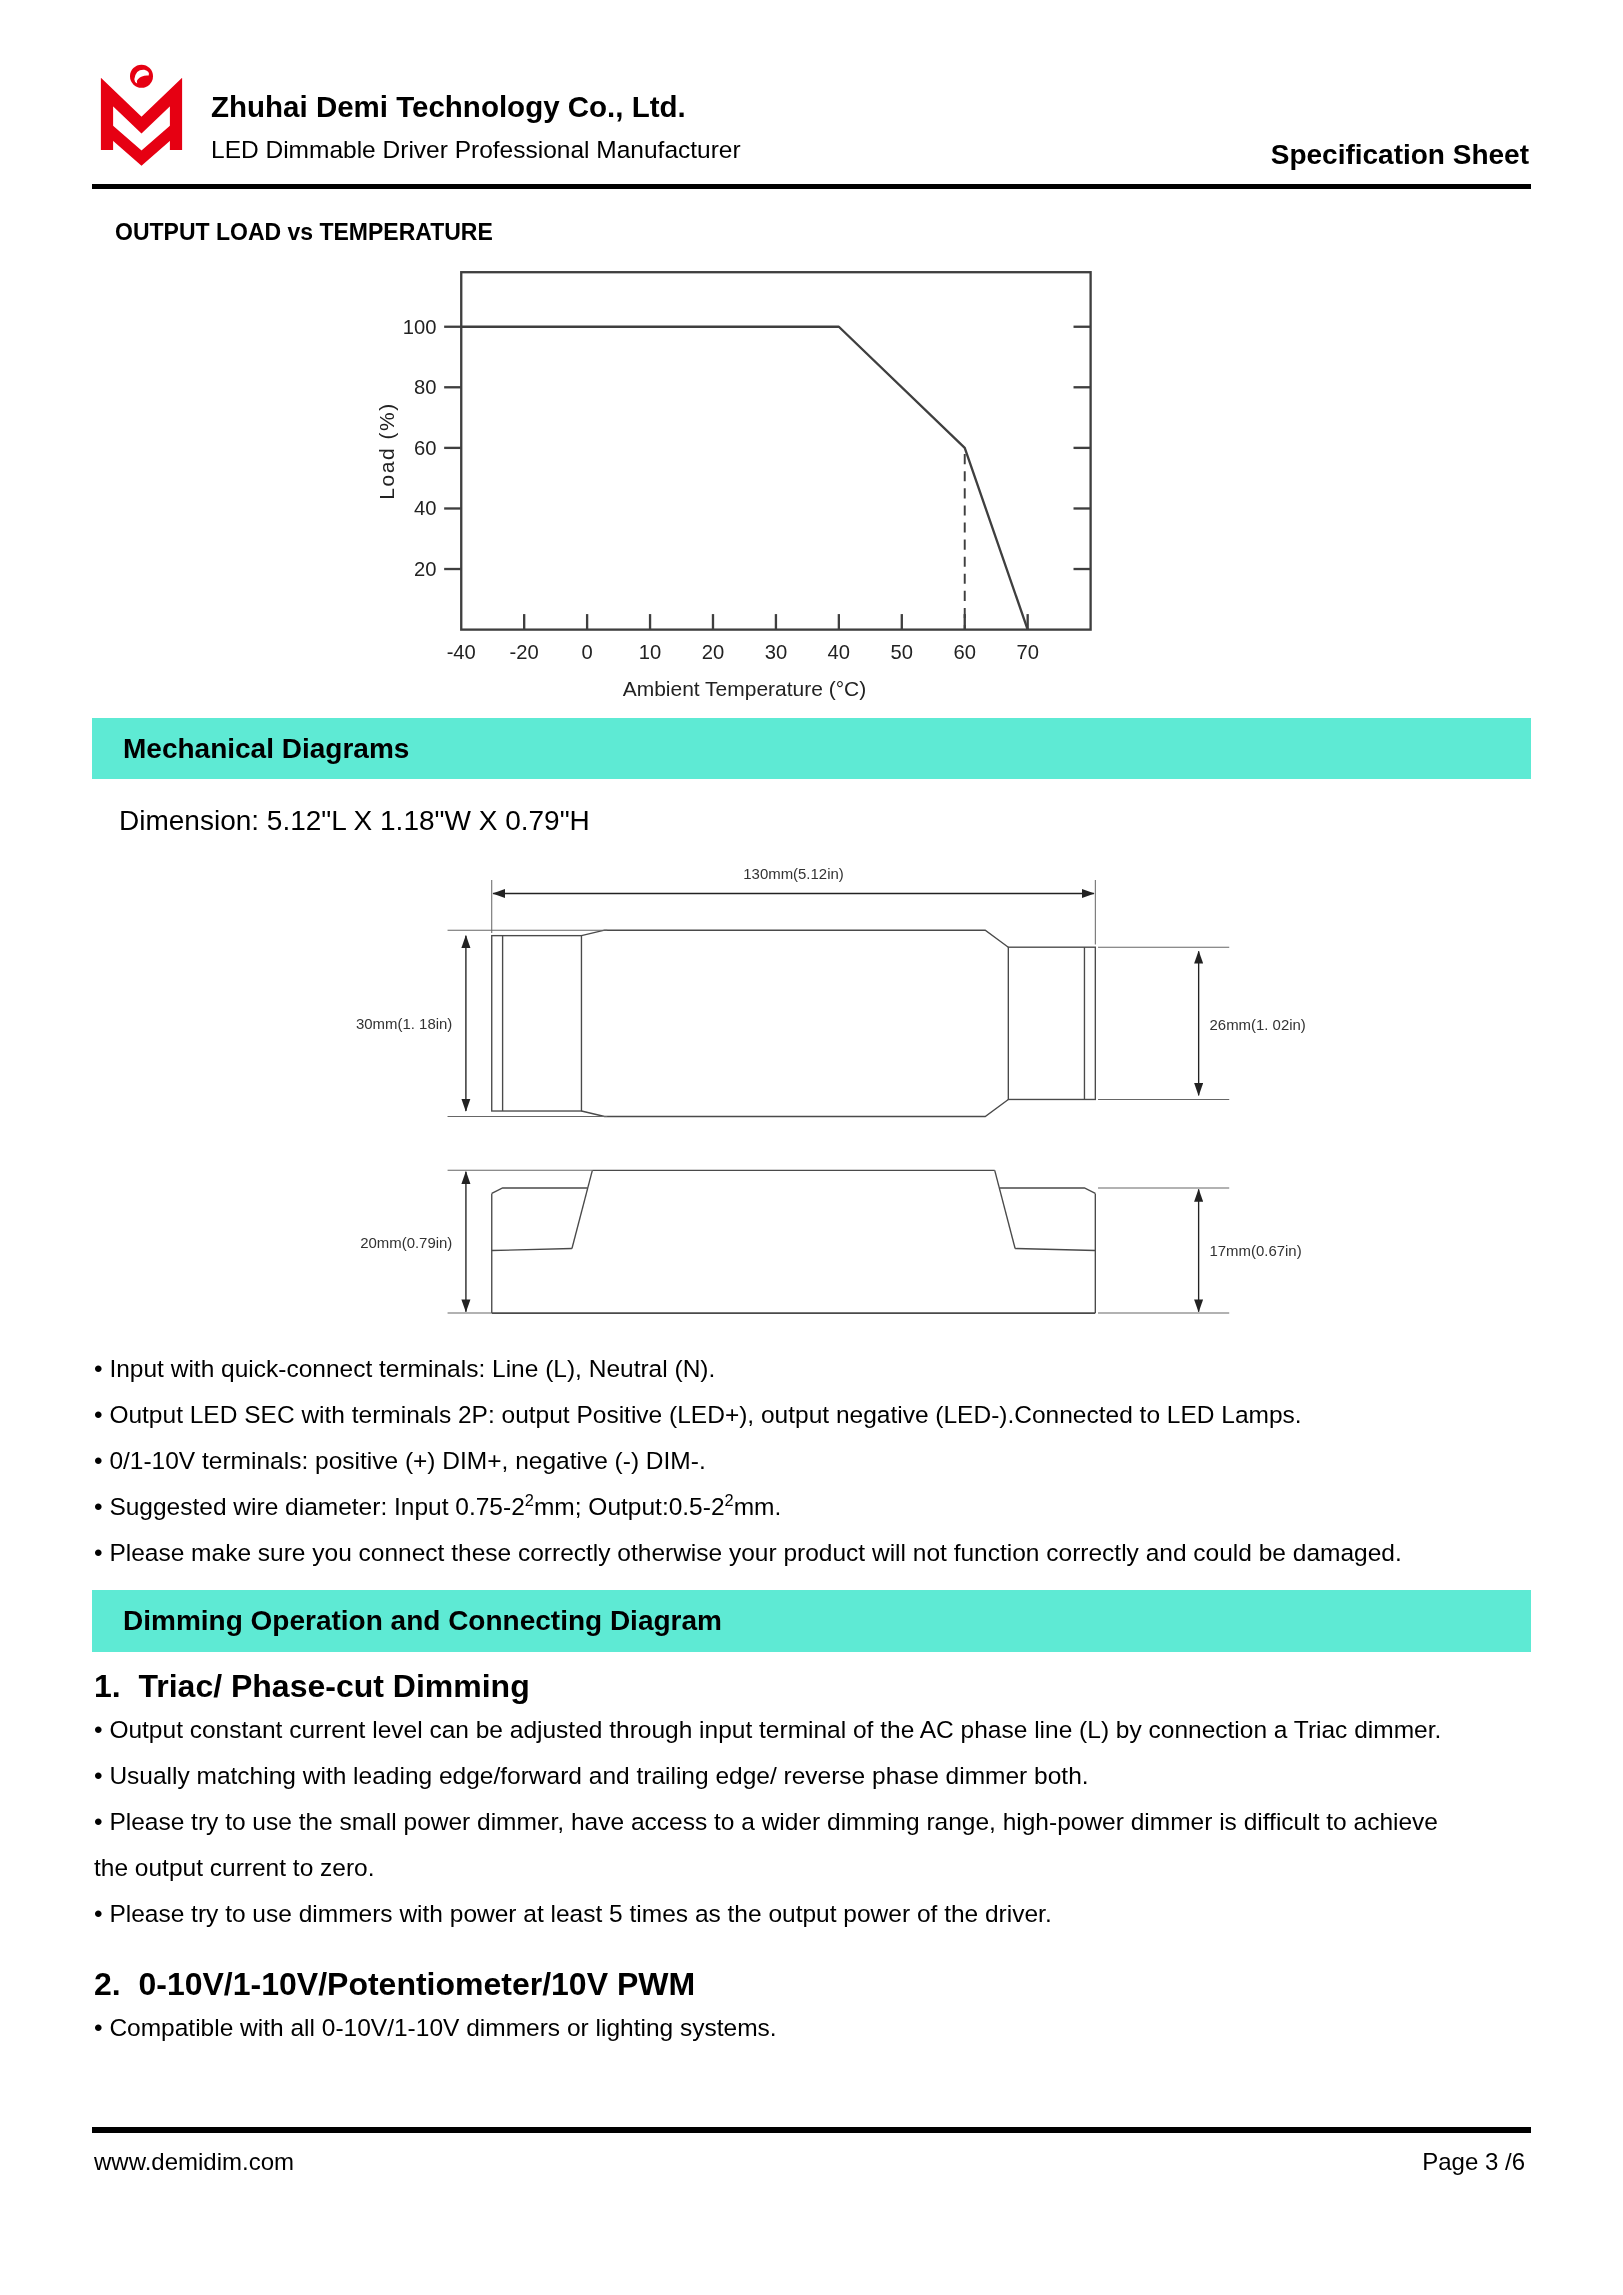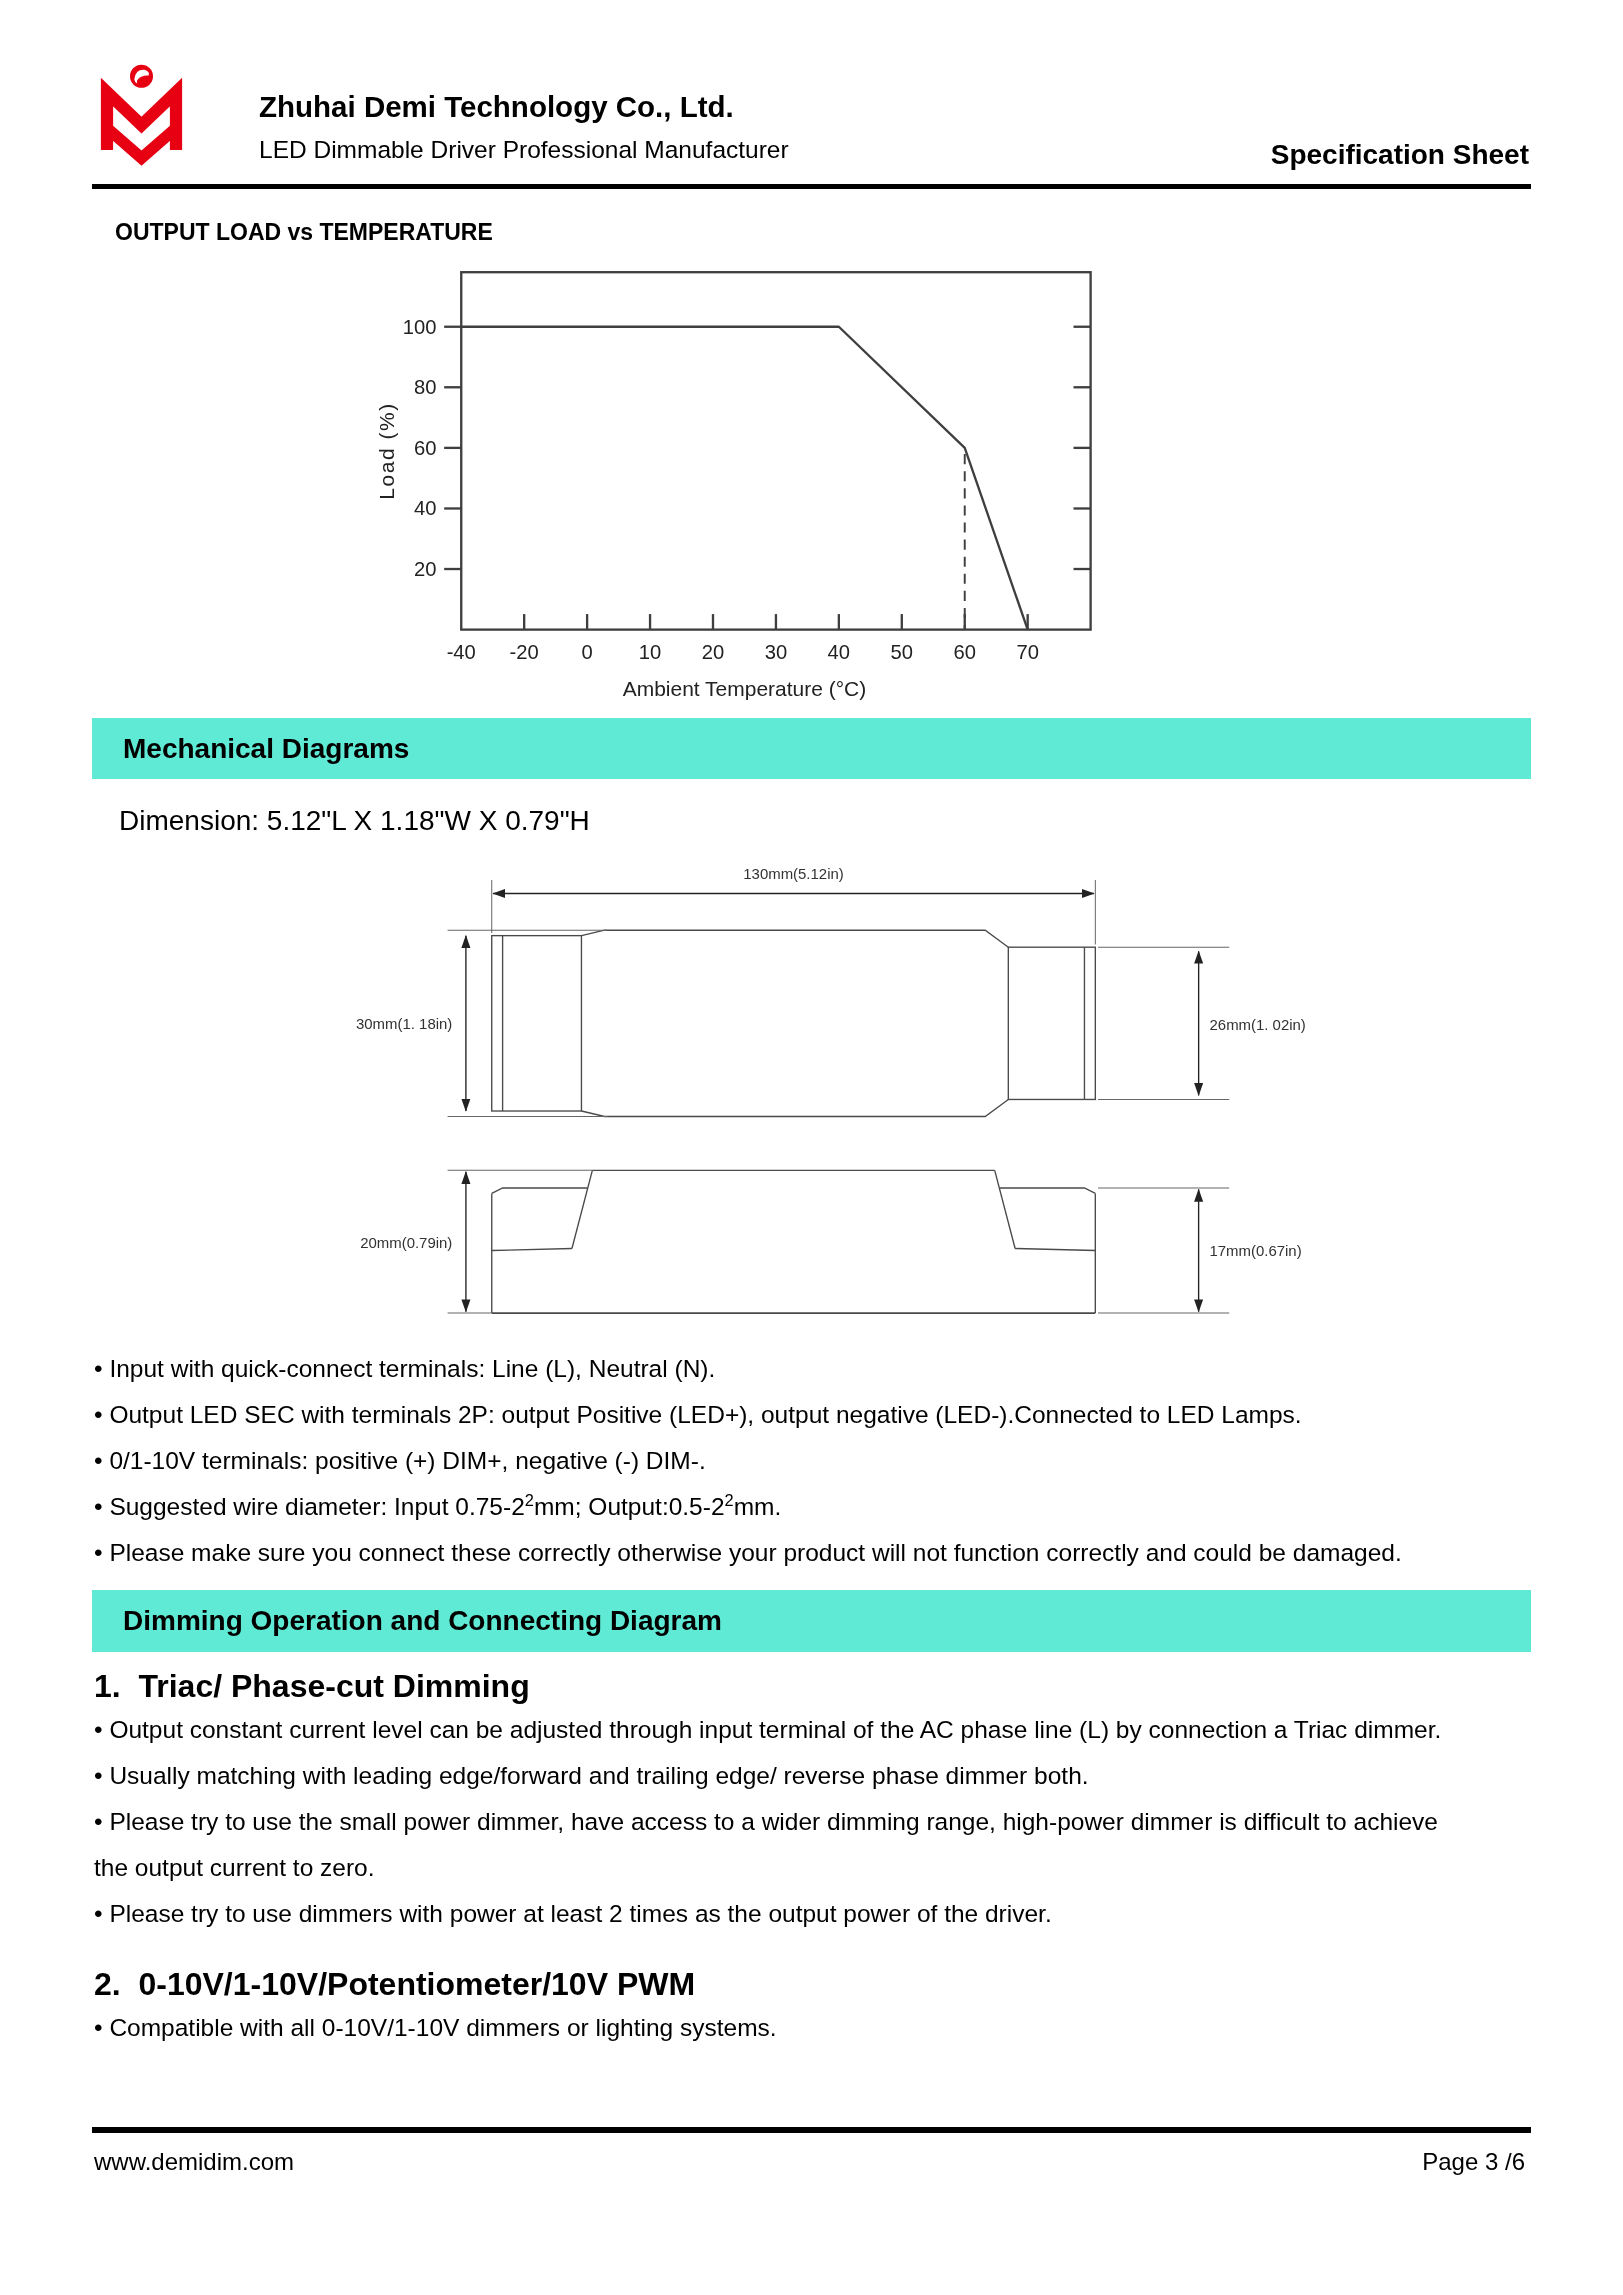--- a/index.html
+++ b/index.html
@@ -1,20 +1,20 @@
 <!DOCTYPE html>
 <html style="font-size:13px"><head>
 <meta charset="utf-8">
 <style>
   html,body{margin:0;padding:0;background:#ffffff;}
   .page{position:relative;width:1623px;height:2295px;background:#ffffff;
         font-family:"Liberation Sans",sans-serif;color:#000;overflow:hidden;}
 
   
-  .header{display:flex;align-items:flex-start;padding:59px 94px 0 90px;gap:48px;}
+  .header{display:flex;align-items:flex-start;padding:59px 94px 0 90px;}
   .logo{width:103px;height:115px;flex:0 0 auto;}
   .company{margin-left:18px;padding-top:31px;}
   .company-name{font-size:29.5px;font-weight:bold;}
   .tagline{font-size:24.5px;margin-top:12.3px;}
   .doc-title{margin-left:auto;align-self:flex-end;font-size:28px;font-weight:bold;padding-bottom:3.3px;}
   .rule{height:5.7px;background:#000;margin:9.8px 92px 0;}
 
   
   .chart-title{margin:29.5px 0 0 115px;font-size:23px;font-weight:bold;}
   .chart-wrap{margin:6.5px 0 0 368px;width:777px;}
@@ -198,21 +198,21 @@
 
   <div class="banner">
     <span>Dimming Operation and Connecting Diagram</span>
   </div>
 
   <div class="sub-title">1.  Triac/ Phase-cut Dimming</div>
   <div class="bullets">
     <p>• Output constant current level can be adjusted through input terminal of the AC phase line (L) by connection a Triac dimmer.</p>
     <p>• Usually matching with leading edge/forward and trailing edge/ reverse phase dimmer both.</p>
     <p>• Please try to use the small power dimmer, have access to a wider dimming range, high-power dimmer is difficult to achieve the output current to zero.</p>
-    <p>• Please try to use dimmers with power at least 2 times as the output power of the driver.</p>
+    <p>• Please try to use dimmers with power at least 5 times as the output power of the driver.</p>
   </div>
 
   <div class="sub-title sub2">2.  0-10V/1-10V/Potentiometer/10V PWM</div>
   <div class="bullets">
     <p>• Compatible with all 0-10V/1-10V dimmers or lighting systems.</p>
   </div>
 
   <div class="footer-rule"></div>
   <div class="footer-row">
     <span>www.demidim.com</span>

